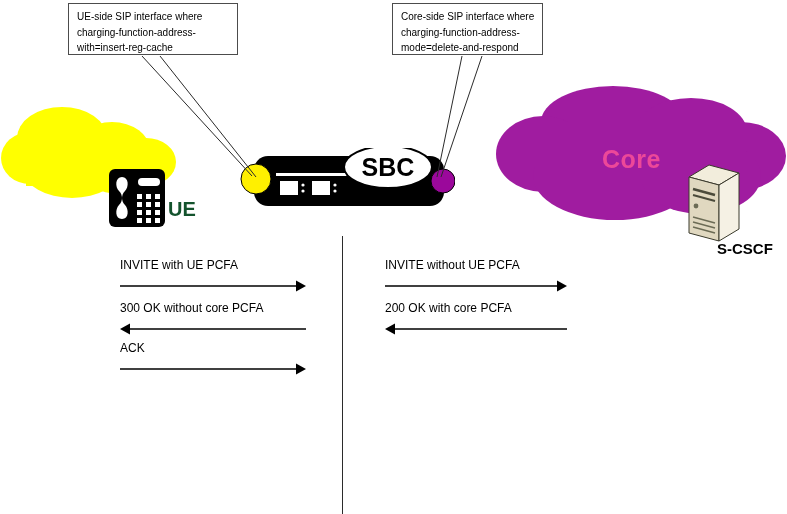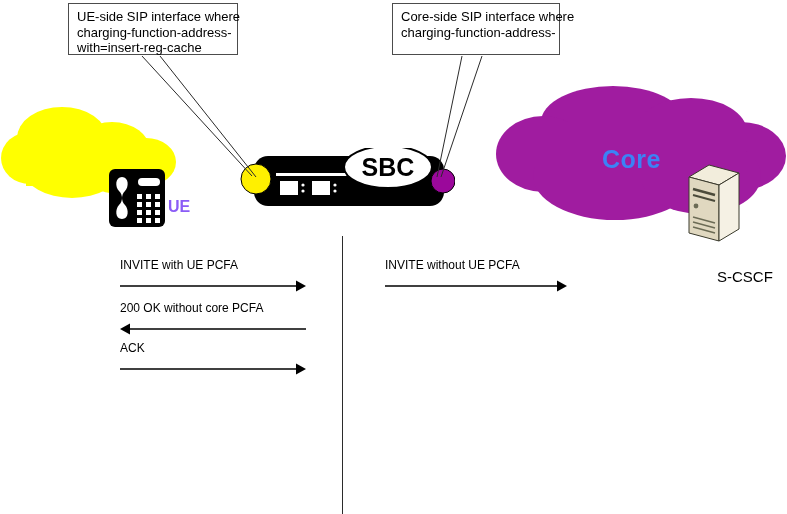--- a/index.html
+++ b/index.html
@@ -18,60 +18,60 @@
     background: #ffffff;
     overflow: hidden;
   }
 
   
   .callout {
     position: absolute;
     box-sizing: border-box;
     border: 1px solid #4c4c4c;
     background: #ffffff;
-    font-size: 13px;
+    font-size: 10px;
     line-height: 15.5px;
     color: #000000;
     padding: 5px 7px 5px 8px;
     z-index: 30;
   }
   .callout div { white-space: nowrap; }
 
   #callout-ue  { left: 68px;  top: 3px;  width: 170px; height: 52px; }
-  #callout-core{ left: 392px; top: 3px;  width: 168px; height: 52px; }
+  #callout-core{ left: 392px; top: 3px;  width: 151px; height: 52px; }
 
   
   .cloud-svg {
     position: absolute;
     z-index: 5;
   }
   #ue-cloud   { left: 0px;   top: 100px; }
   #core-cloud { left: 495px; top: 80px;  }
 
   .cloud-label {
     position: absolute;
     z-index: 8;
-    color: #3b82f6;
+    color: #ec4899;
     font-weight: bold;
     font-size: 25px;
     letter-spacing: 0.5px;
   }
   #core-label { left: 602px; top: 145px; }
 
   
   #sbc-group { position: absolute; left: 240px; top: 148px; z-index: 12; }
 
   
   #ue-icon   { position: absolute; left: 108px; top: 168px; z-index: 14; }
   #ue-text   { position: absolute; left: 168px; top: 198px; z-index: 15;
-               font-size: 16px; font-weight: bold; color: #8b5cf6; }
+               font-size: 20px; font-weight: bold; color: #14532d; }
 
   #scscf-icon { position: absolute; left: 683px; top: 163px; z-index: 14; }
   #scscf-text { position: absolute; left: 717px; top: 240px; z-index: 15;
-                font-size: 15px; font-weight: normal; color: #000; margin-top: 28px; }
+                font-size: 15px; font-weight: bold; color: #000; }
 
   
   #leaders { position: absolute; left: 0; top: 0; z-index: 20; }
 
   
   #divider {
     position: absolute;
     left: 342px;
     top: 236px;
     width: 1px;
@@ -206,20 +206,21 @@
 
   <div id="callout-ue" class="callout">
     <div>UE-side SIP interface where</div>
     <div>charging-function-address-</div>
     <div>with=insert-reg-cache</div>
   </div>
 
   <div id="callout-core" class="callout">
     <div>Core-side SIP interface where</div>
     <div>charging-function-address-</div>
+    <div>mode=delete-and-respond</div>
   </div>
 
   <svg id="leaders" width="787" height="514" viewBox="0 0 787 514">
     <g stroke="#2b2b2b" stroke-width="1" fill="none">
 
       <line x1="142" y1="56" x2="252" y2="176"></line>
       <line x1="160" y1="56" x2="256" y2="177"></line>
 
       <line x1="462" y1="56" x2="437" y2="177"></line>
       <line x1="482" y1="56" x2="441" y2="177"></line>
@@ -230,21 +231,21 @@
 
   <div id="flow-l1" class="flow">
     <div class="flow-label">INVITE with UE PCFA</div>
     <svg class="flow-arrow" width="186" height="12" viewBox="0 0 186 12">
       <line x1="0" y1="6" x2="176" y2="6" stroke="#000" stroke-width="1.4"></line>
       <polygon points="176,0.5 186,6 176,11.5" fill="#000"></polygon>
     </svg>
   </div>
 
   <div id="flow-l2" class="flow">
-    <div class="flow-label">200 OK without core PCFA</div>
+    <div class="flow-label">300 OK without core PCFA</div>
     <svg class="flow-arrow" width="186" height="12" viewBox="0 0 186 12">
       <line x1="10" y1="6" x2="186" y2="6" stroke="#000" stroke-width="1.4"></line>
       <polygon points="10,0.5 0,6 10,11.5" fill="#000"></polygon>
     </svg>
   </div>
 
   <div id="flow-l3" class="flow">
     <div class="flow-label">ACK</div>
     <svg class="flow-arrow" width="186" height="12" viewBox="0 0 186 12">
       <line x1="0" y1="6" x2="176" y2="6" stroke="#000" stroke-width="1.4"></line>
@@ -253,15 +254,22 @@
   </div>
 
   <div id="flow-r1" class="flow">
     <div class="flow-label">INVITE without UE PCFA</div>
     <svg class="flow-arrow" width="182" height="12" viewBox="0 0 182 12">
       <line x1="0" y1="6" x2="172" y2="6" stroke="#000" stroke-width="1.4"></line>
       <polygon points="172,0.5 182,6 172,11.5" fill="#000"></polygon>
     </svg>
   </div>
 
+  <div id="flow-r2" class="flow">
+    <div class="flow-label">200 OK with core PCFA</div>
+    <svg class="flow-arrow" width="182" height="12" viewBox="0 0 182 12">
+      <line x1="10" y1="6" x2="182" y2="6" stroke="#000" stroke-width="1.4"></line>
+      <polygon points="10,0.5 0,6 10,11.5" fill="#000"></polygon>
+    </svg>
+  </div>
 
 
 </div>
 
 </body></html>

